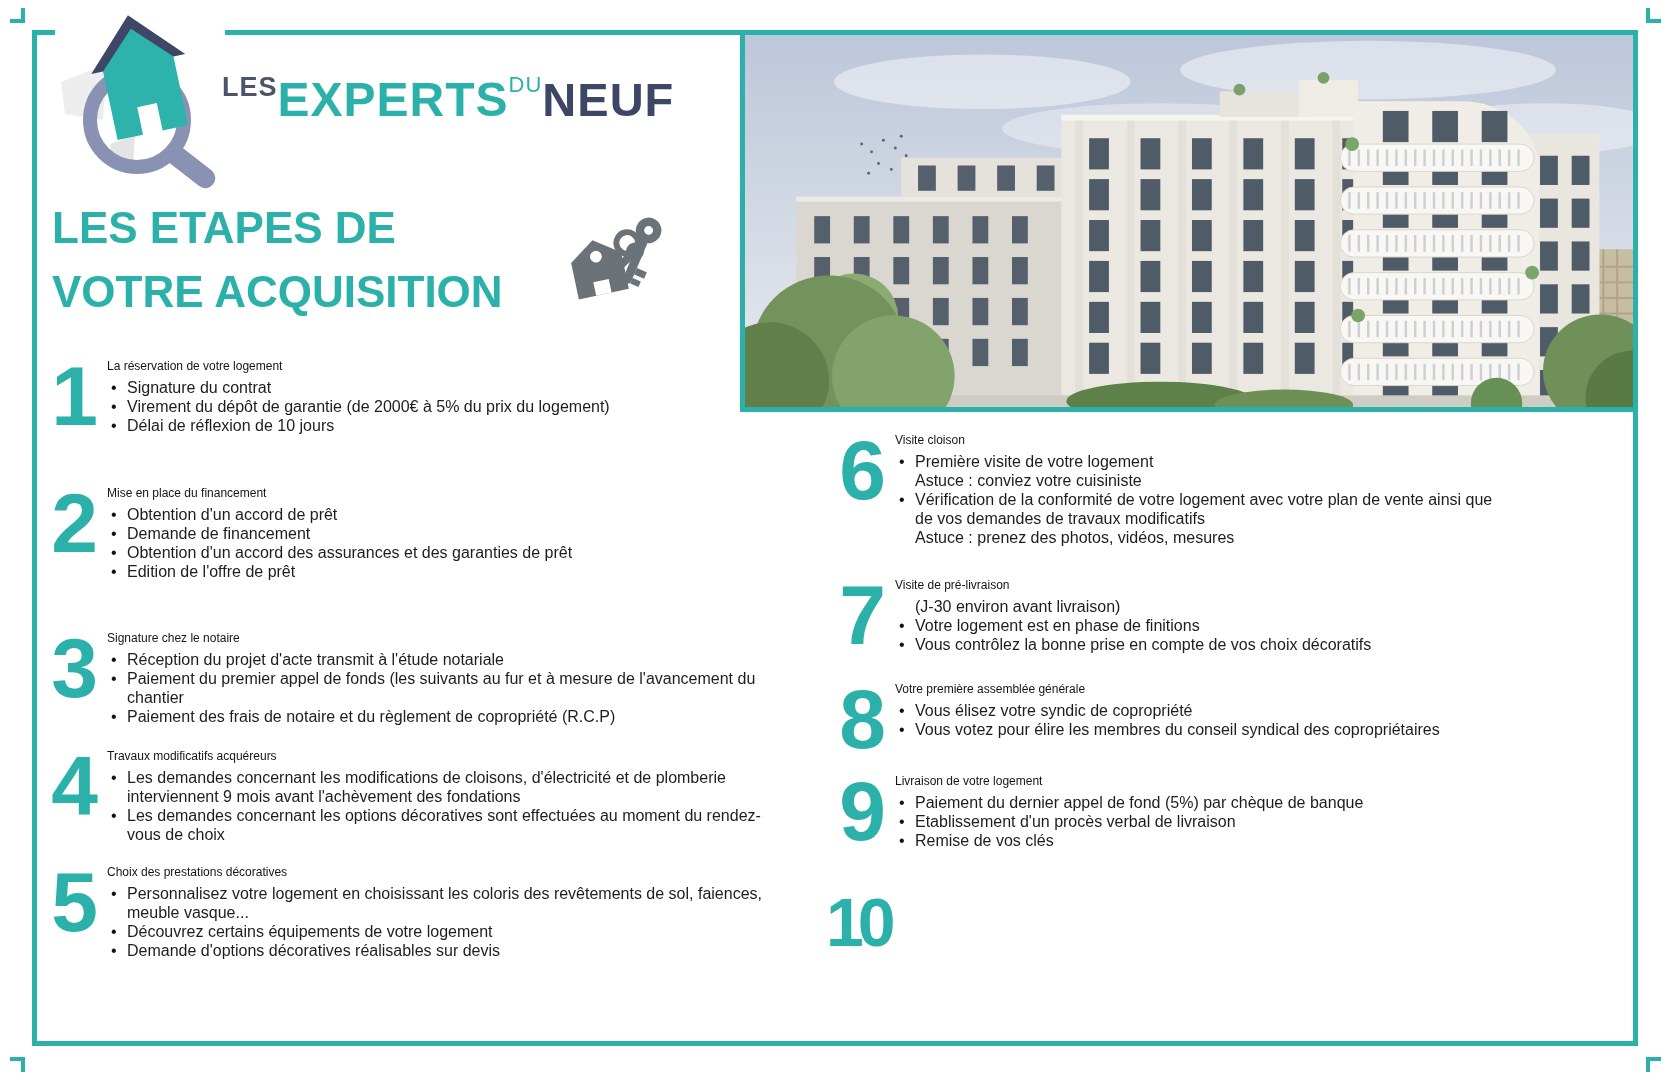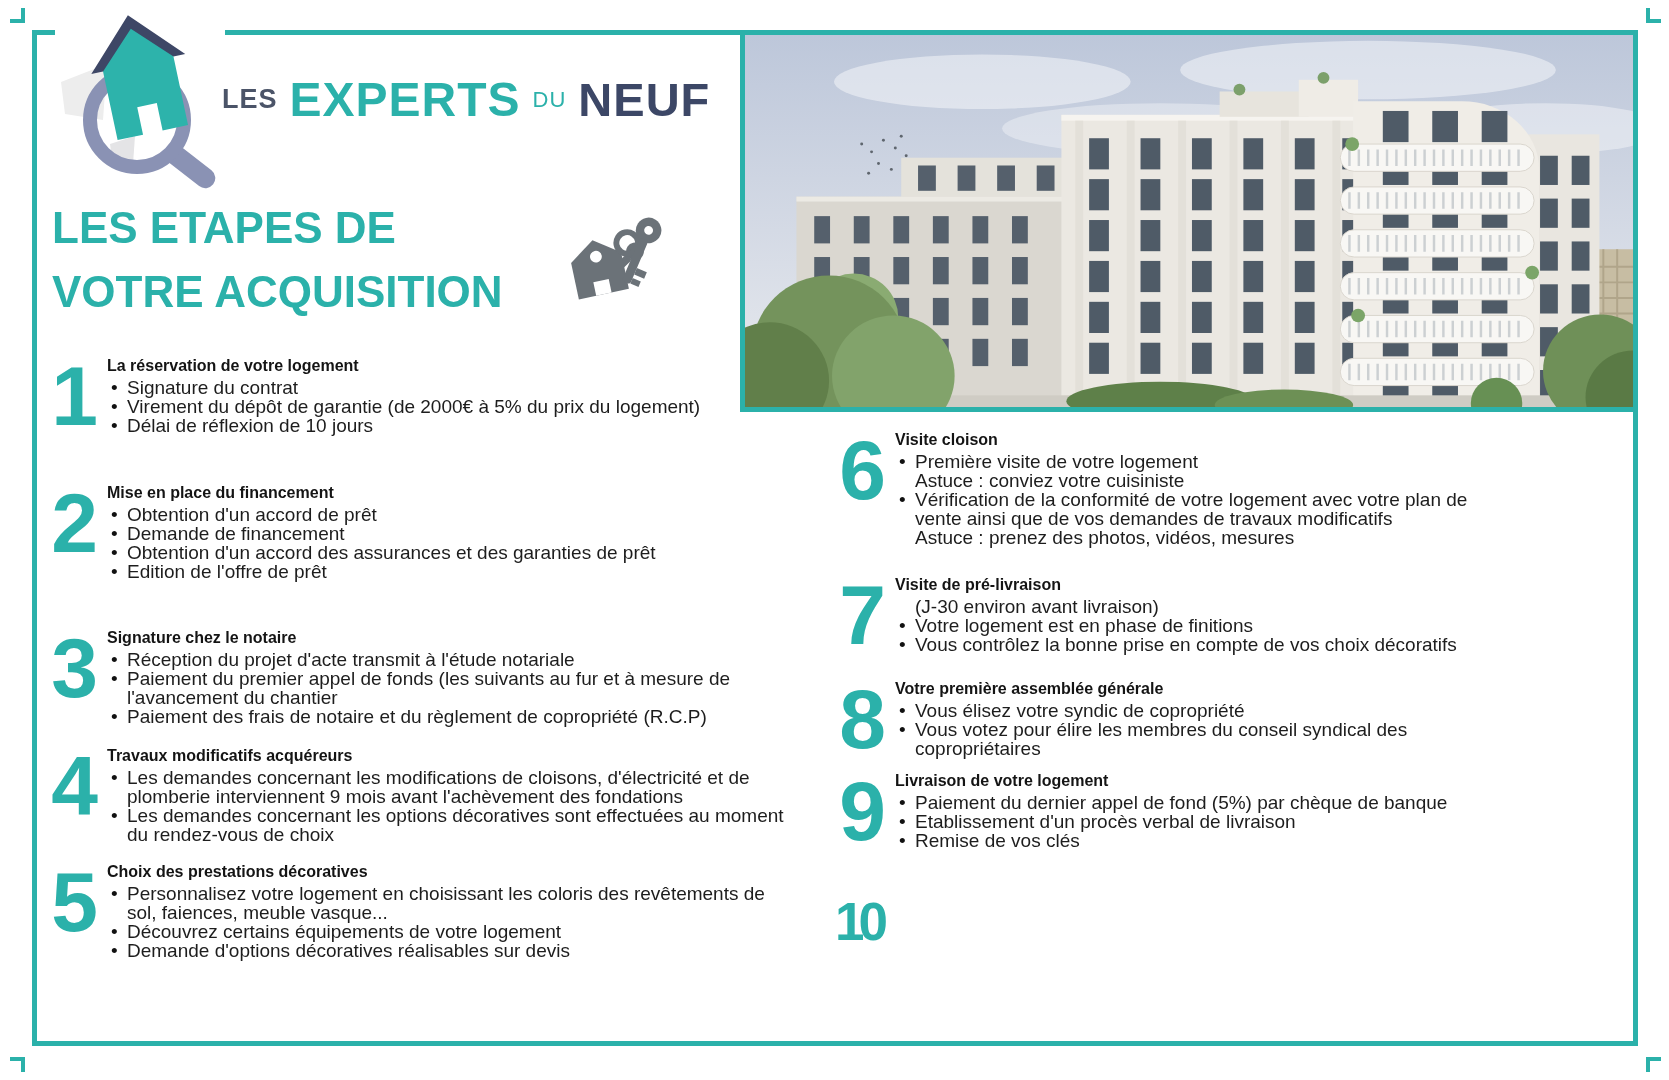--- a/index.html
+++ b/index.html
@@ -23,21 +23,21 @@
   }
   .corner{position:absolute;width:15px;height:15px;z-index:3;}
   .c-tl{left:10px;top:8px;border-right:4px solid var(--teal);border-bottom:4px solid var(--teal);}
   .c-tr{right:8px;top:8px;border-left:4px solid var(--teal);border-bottom:4px solid var(--teal);}
   .c-bl{left:10px;bottom:8px;border-right:4px solid var(--teal);border-top:4px solid var(--teal);}
   .c-br{right:8px;bottom:8px;border-left:4px solid var(--teal);border-top:4px solid var(--teal);}
 
   
   .logo{position:absolute;left:55px;top:2px;width:170px;height:190px;z-index:4;}
   .brand{
-    position:absolute;left:222px;top:72px;z-index:4;display:flex;align-items:center;gap:12px;
+    position:absolute;left:222px;top:72px;z-index:4;display:flex;align-items:flex-start;gap:0;
     white-space:nowrap;
   }
   .brand .w1{font-size:27px;font-weight:600;color:#4b5468;letter-spacing:1px;}
   .brand .w2{font-size:48px;font-weight:800;color:var(--teal);letter-spacing:1px;}
   .brand .w3{font-size:22px;font-weight:400;color:var(--teal);letter-spacing:1px;}
   .brand .w4{font-size:47px;font-weight:800;color:var(--navy);letter-spacing:1px;}
 
   
   .title{position:absolute;left:52px;top:196px;z-index:4;margin:0;
     font-size:44px;line-height:64px;font-weight:800;color:var(--teal);}
@@ -55,27 +55,27 @@
 
   
   .step{position:absolute;display:flex;z-index:3;}
   .col-left{left:42px;width:770px;}
   .col-right{left:826px;width:760px;}
   .num{
     flex:0 0 52px;text-align:right;margin-right:13px;padding-top:8px;
     font-size:84px;line-height:64px;font-weight:700;color:var(--teal);letter-spacing:-4px;
   }
   .col-right .num{flex-basis:56px;}
-  #step10 .num{font-size:53px;letter-spacing:-6px;line-height:62px;padding-top:12px;}
+  #step10 .num{font-size:68px;letter-spacing:-6px;line-height:62px;padding-top:12px;}
   .body{flex:1;}
   .col-left .body{max-width:684px;}
   .col-right .body{max-width:606px;}
-  .heading{margin:0 0 2px 0;font-size:16px;line-height:20px;font-weight:700;color:#141414;}
+  .heading{margin:0 0 2px 0;font-size:12px;line-height:20px;font-weight:400;color:#141414;}
   .items{margin:0;padding:0;list-style:none;}
-  .items li{position:relative;font-size:19px;line-height:19px;color:var(--ink);padding-left:20px;}
+  .items li{position:relative;font-size:16px;line-height:19px;color:var(--ink);padding-left:20px;}
   .items li::before{content:"\2022";position:absolute;left:4px;top:0;color:#111;}
   .items li.note{padding-left:20px;}
   .items li.note::before{content:"";}
 </style>
 </head>
 <body>
 
 <div class="page">
 
   <div class="corner c-tl"></div>

